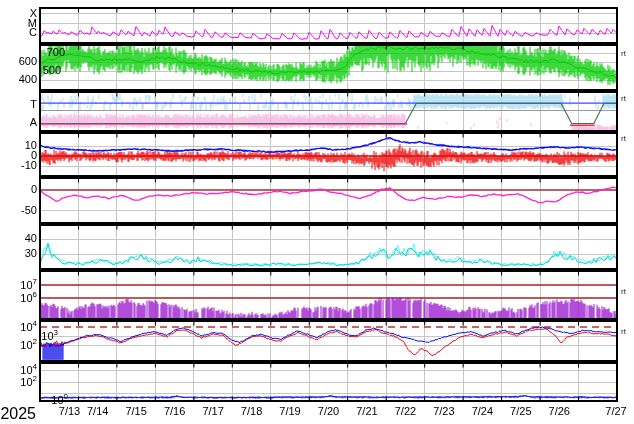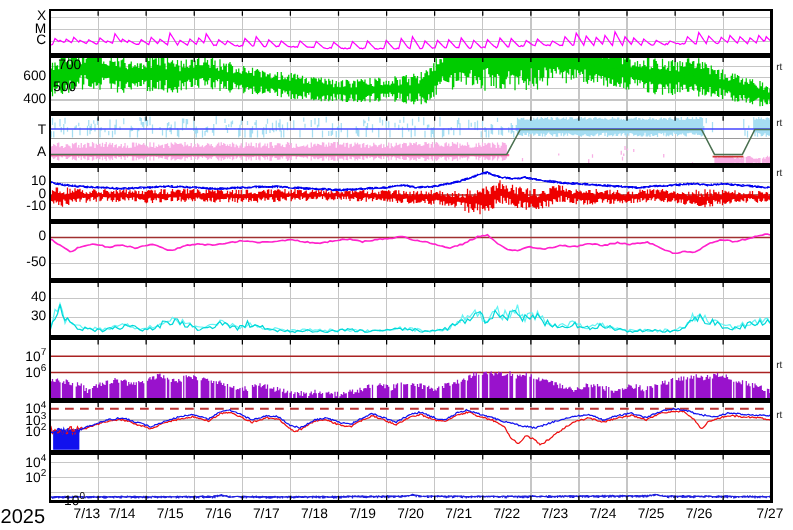--- a/index.html
+++ b/index.html
@@ -272,21 +272,21 @@
       <div class="ylab" style="top: 159px;">-10</div>
       <div class="rtlab" style="top: 134px; left: 621px;">rt</div>
       <div class="ylab" style="top: 183.006px;">0</div>
       <div class="ylab" style="top: 203.994px;">-50</div>
       <div class="ylab" style="top: 232.017px;">40</div>
       <div class="ylab" style="top: 247.009px;">30</div>
       <div class="ylab" style="top: 278.011px;">10<sup>7</sup></div>
       <div class="ylab" style="top: 290.984px;">10<sup>6</sup></div>
       <div class="rtlab" style="top: 287px; left: 621px;">rt</div>
       <div class="ylab" style="top: 320.022px;">10<sup>4</sup></div>
-      <div class="ylab" style="top: 329.011px;">10<sup>3</sup></div>
+      <div class="ylab" style="top: 329.011px; padding-left: 21px;">10<sup>3</sup></div>
       <div class="ylab" style="top: 338px;">10<sup>2</sup></div>
       <div class="rtlab" style="top: 327px; left: 621px;">rt</div>
       <div class="ylab" style="top: 363.013px;">10<sup>4</sup></div>
       <div class="ylab" style="top: 375px;">10<sup>2</sup></div>
       <div class="ylab" style="top: 393px; margin-left: 31px;">10<sup>0</sup></div>
       <div class="xlab" style="top: 405px; left: 38.2333px; text-align: right;">7/13</div>
       <div class="xlab" style="top: 405px; left: 76.7px;">7/14</div>
       <div class="xlab" style="top: 405px; left: 115.167px;">7/15</div>
       <div class="xlab" style="top: 405px; left: 153.633px;">7/16</div>
       <div class="xlab" style="top: 405px; left: 192.1px;">7/17</div>

